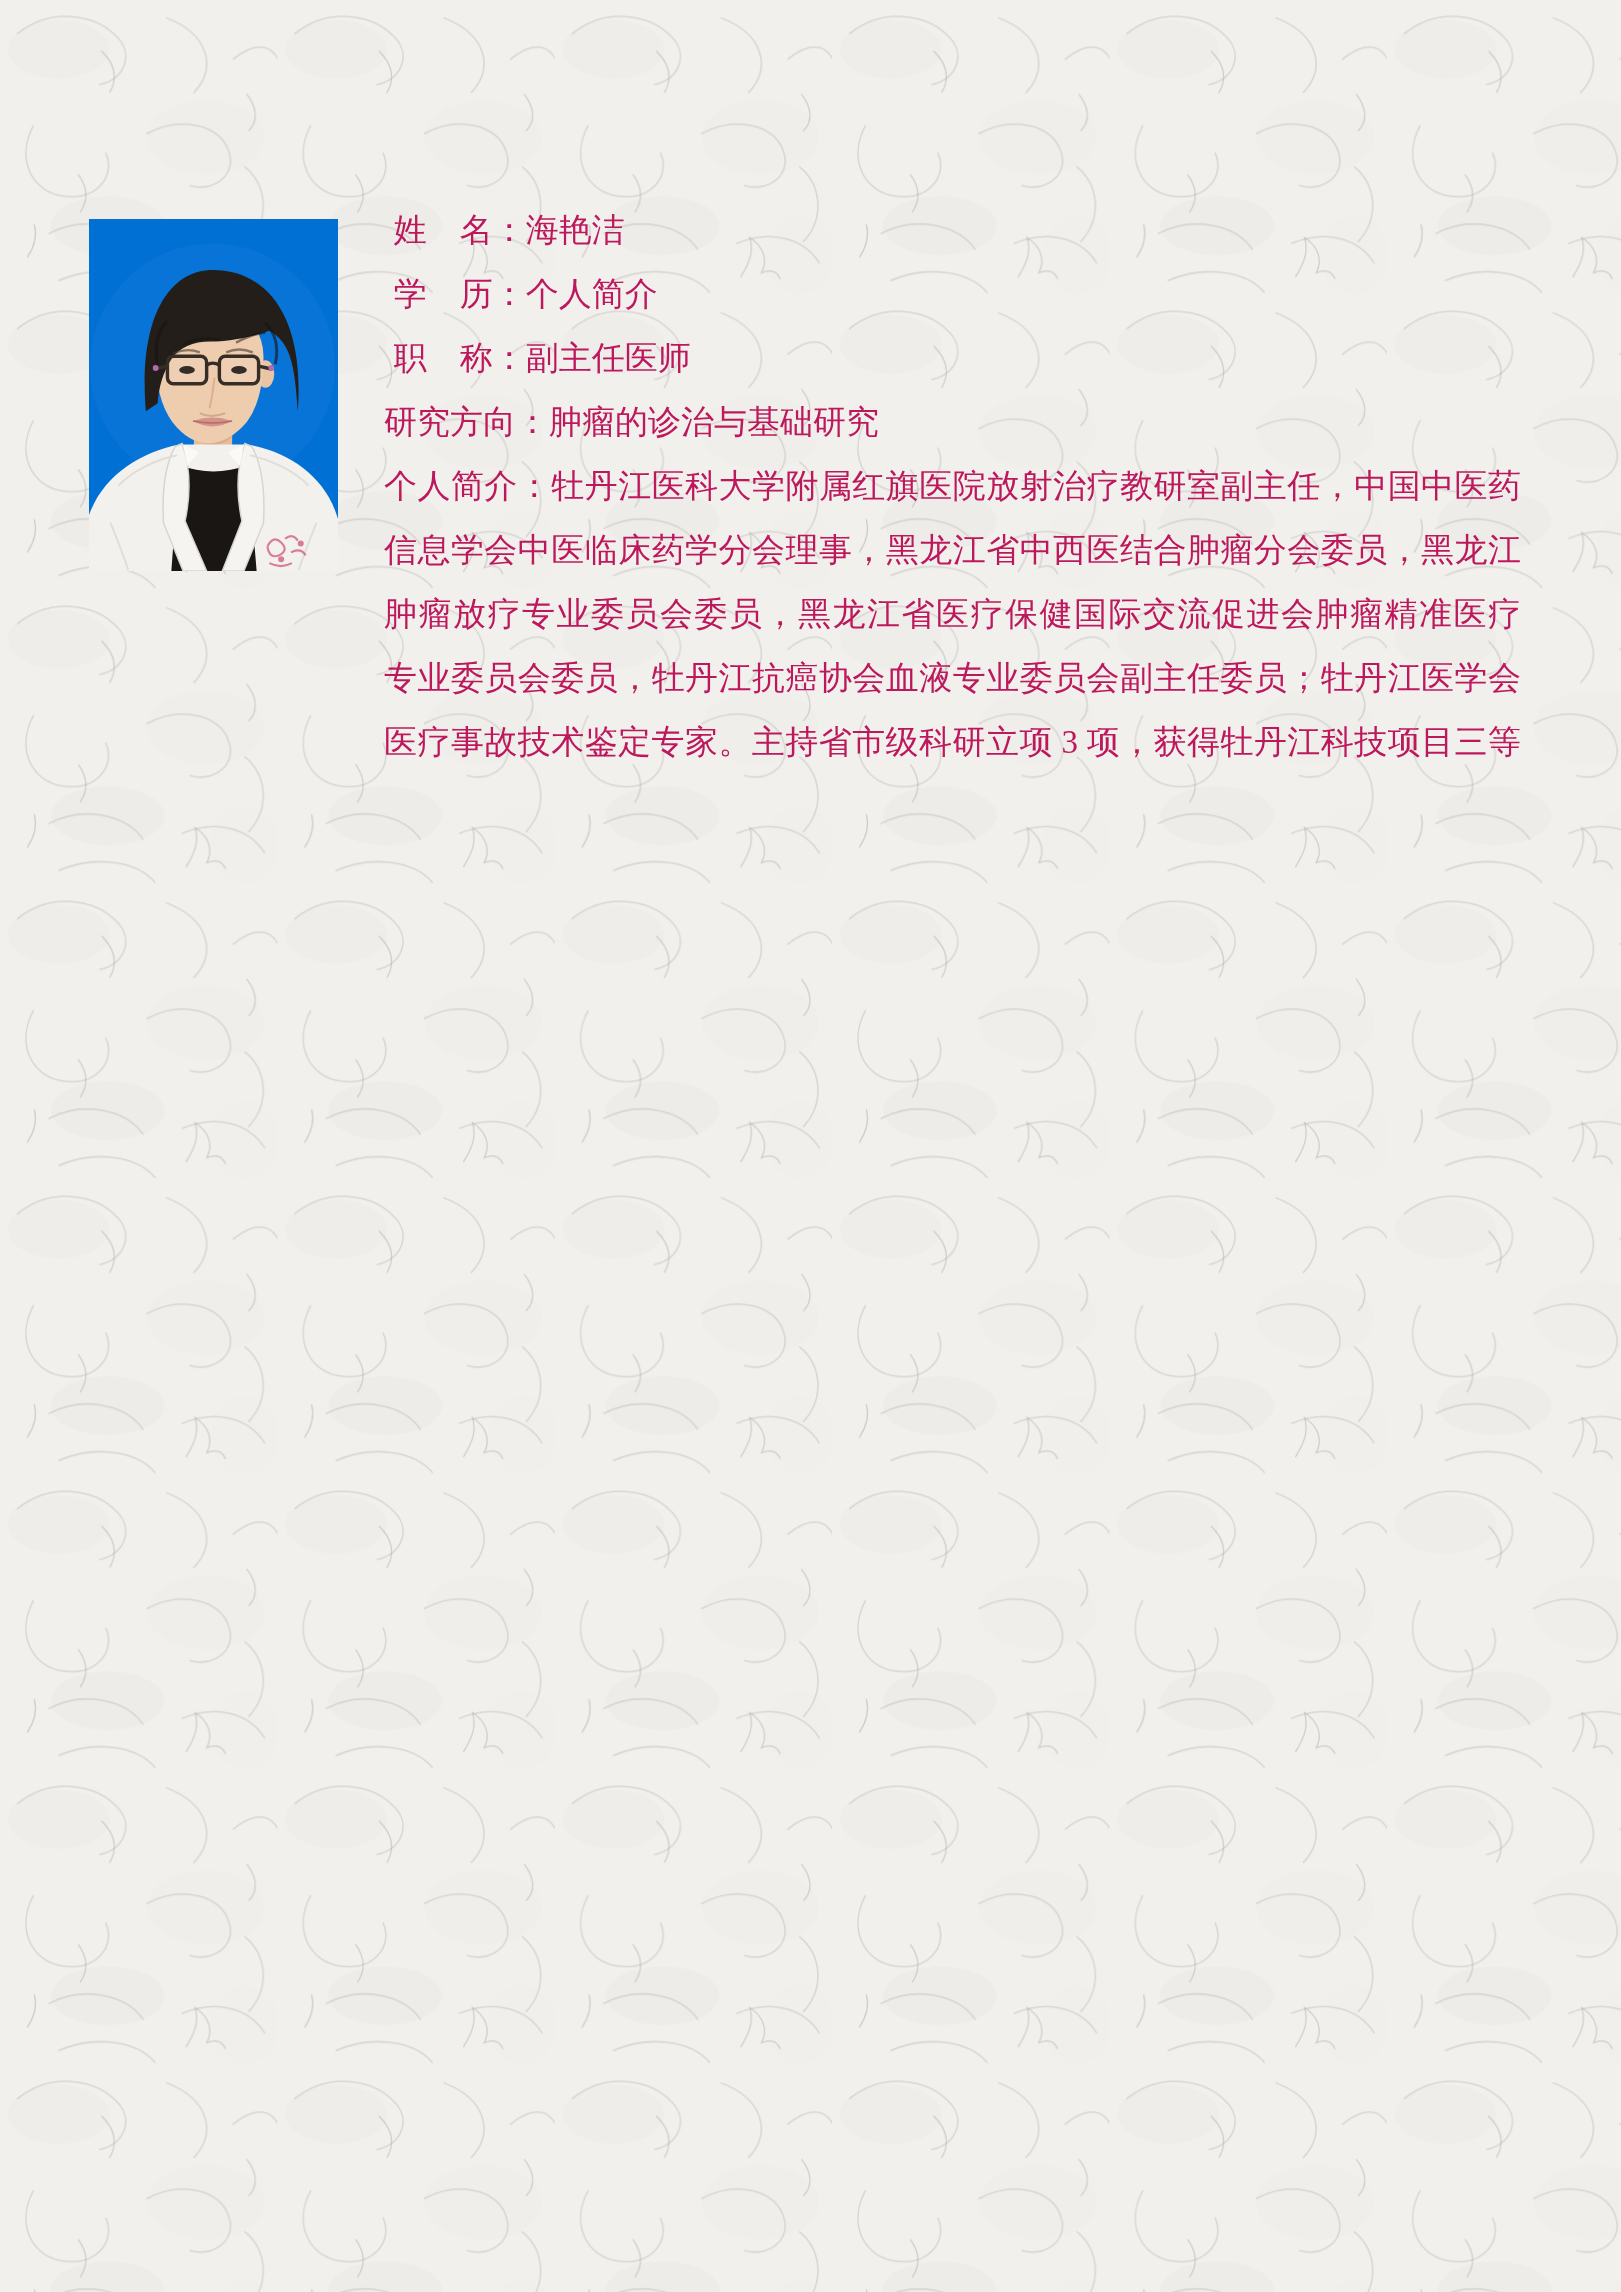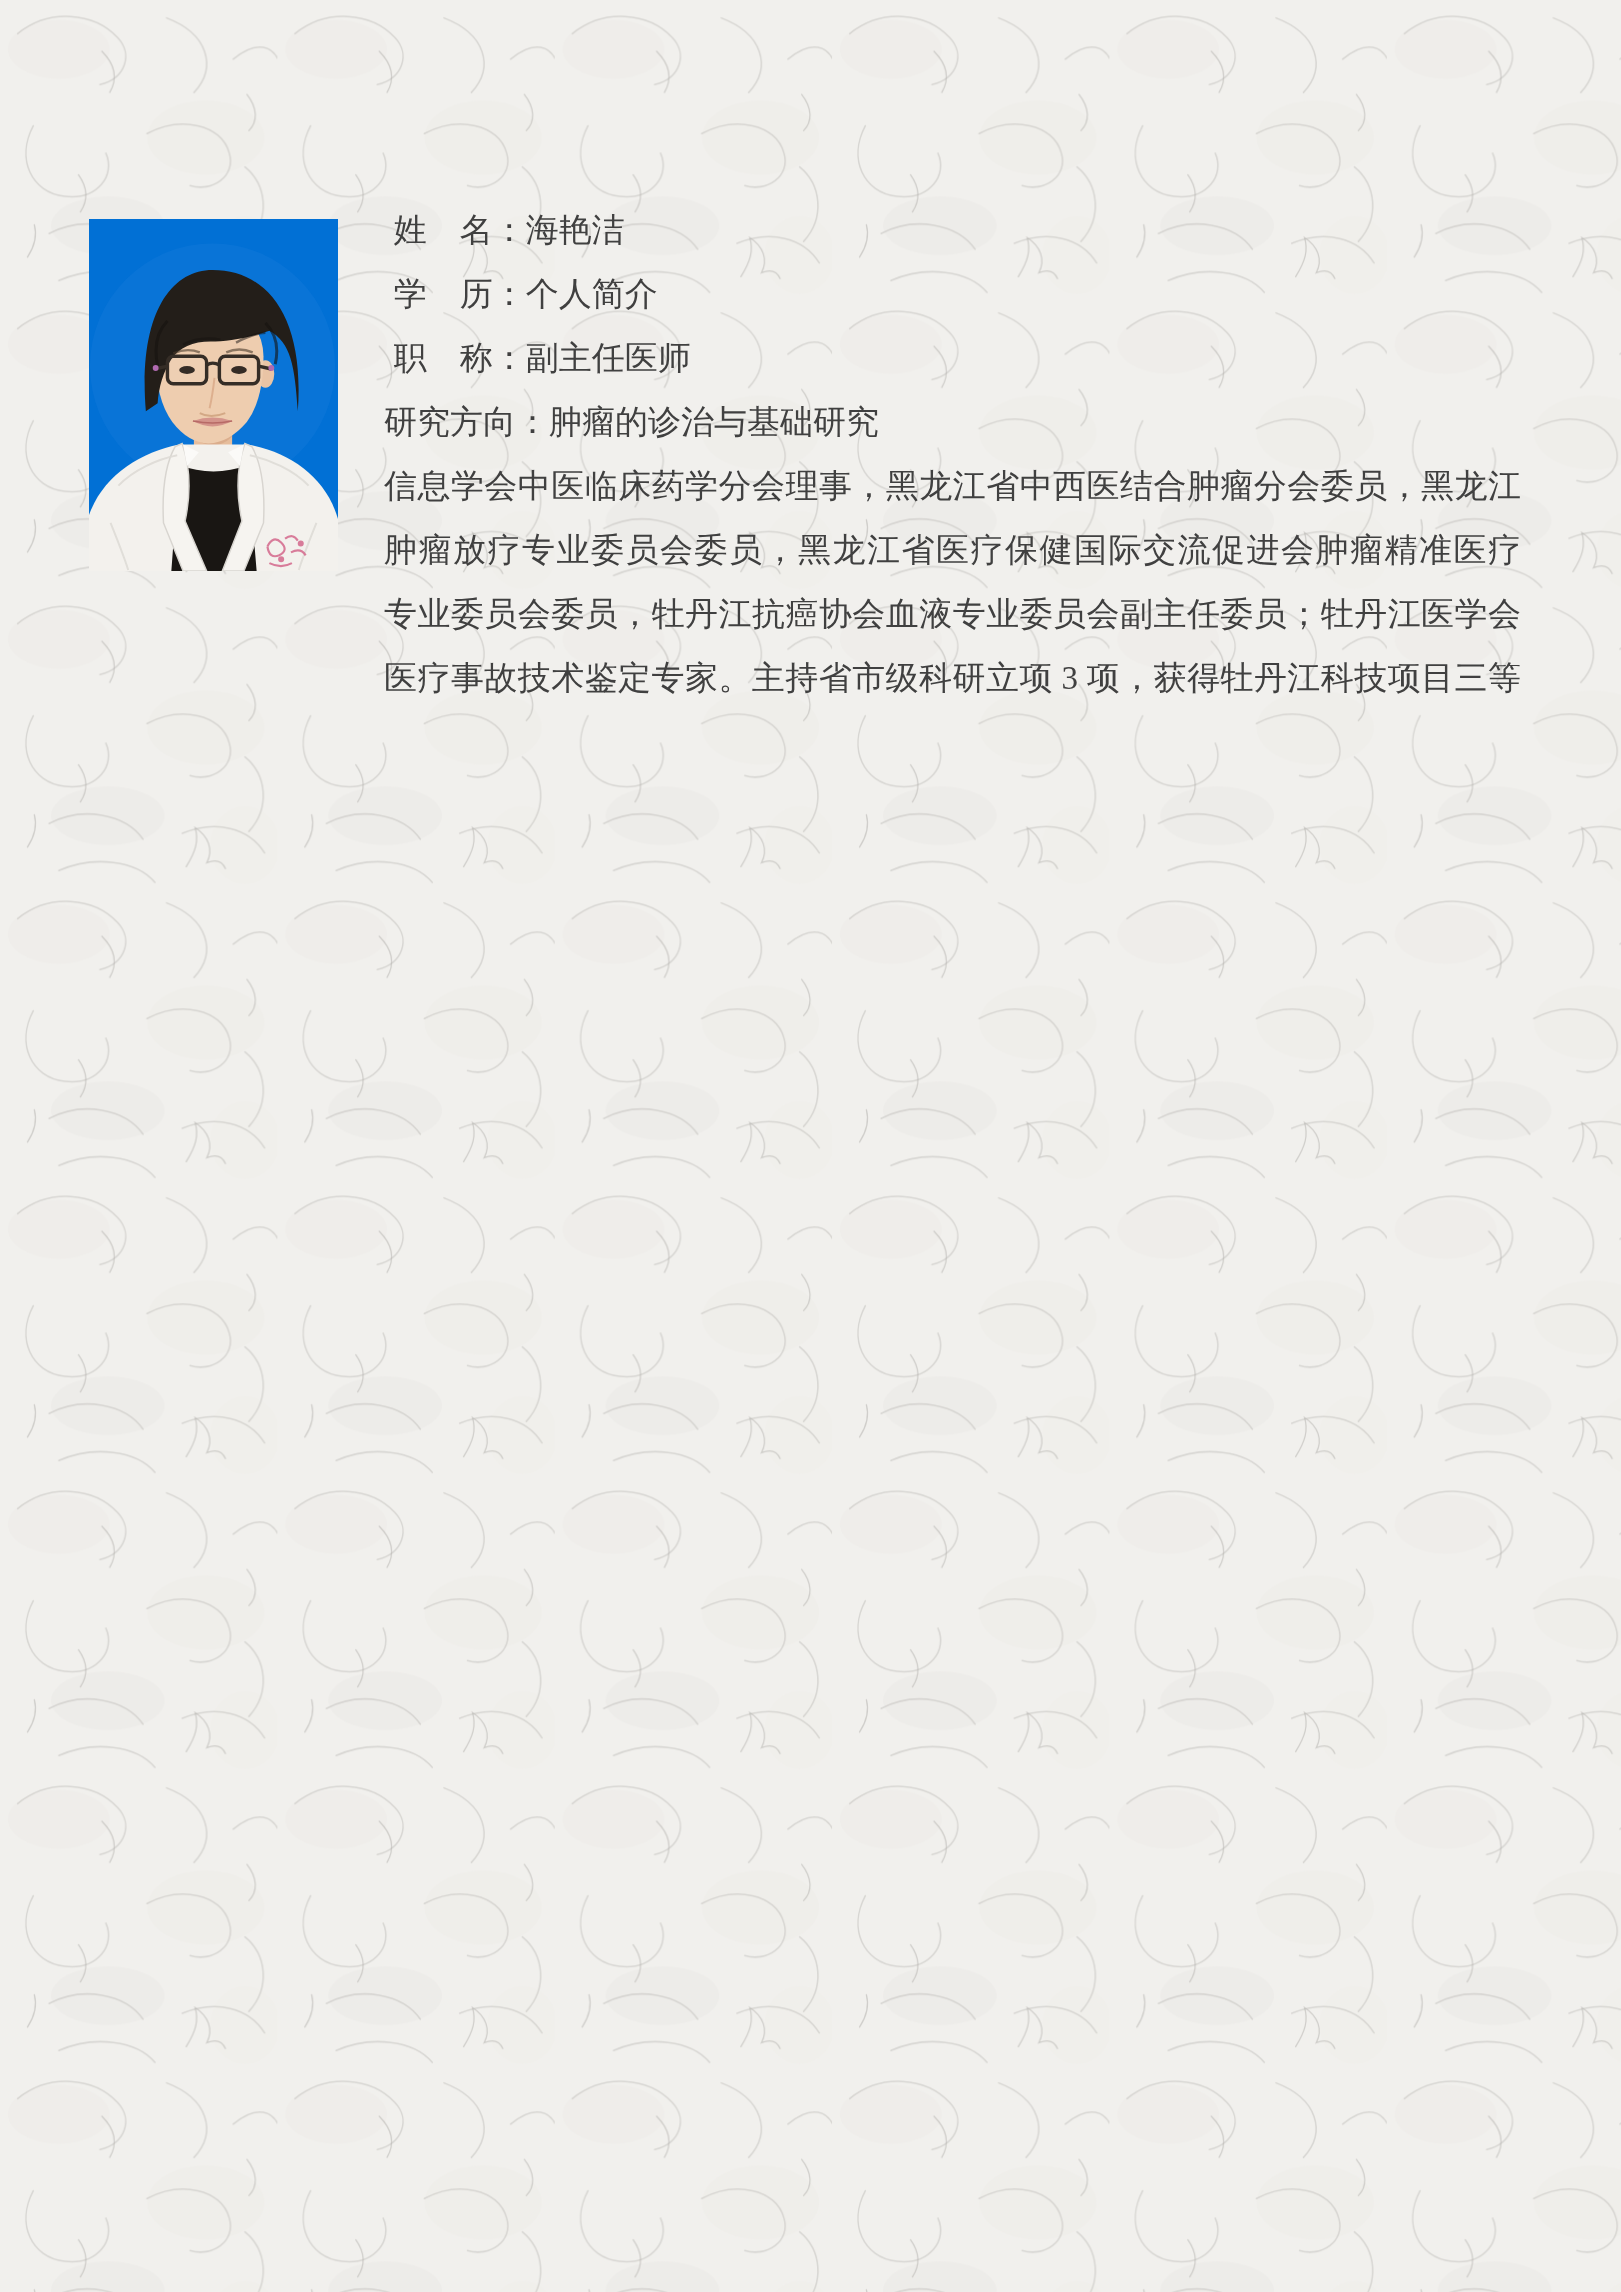--- a/index.html
+++ b/index.html
@@ -10,21 +10,21 @@
     overflow:hidden;
     font-family:"Liberation Serif","DejaVu Serif",serif;
   }
   .texture{position:absolute;left:0;top:0;width:1621px;height:2293px;display:block;}
   .photo{
     position:absolute;left:89px;top:219px;width:249px;height:352px;
   }
   .photo svg{display:block;width:100%;height:100%;}
   .text-block{
     position:absolute;left:384px;top:198px;width:1137px;
-    font-size:33px;line-height:64px;color:#404040;
+    font-size:33px;line-height:64px;color:#be185d;
   }
   .line{height:64px;overflow:hidden;white-space:pre;}
   .lab{padding-left:9.8px;}
   .j{white-space:normal;text-align:justify;text-align-last:justify;}
 </style>
 </head>
 <body>
 
 <div class="page">
 
@@ -128,20 +128,21 @@
         </g>
       </g>
     </svg>
   </div>
 
   <div class="text-block">
     <div class="line lab">姓　名：海艳洁</div>
     <div class="line lab">学　历：个人简介</div>
     <div class="line lab">职　称：副主任医师</div>
     <div class="line">研究方向：肿瘤的诊治与基础研究</div>
+    <div class="line j">个人简介：牡丹江医科大学附属红旗医院放射治疗教研室副主任，中国中医药</div>
     <div class="line j">信息学会中医临床药学分会理事，黑龙江省中西医结合肿瘤分会委员，黑龙江</div>
     <div class="line j">肿瘤放疗专业委员会委员，黑龙江省医疗保健国际交流促进会肿瘤精准医疗</div>
     <div class="line j">专业委员会委员，牡丹江抗癌协会血液专业委员会副主任委员；牡丹江医学会</div>
     <div class="line j">医疗事故技术鉴定专家。主持省市级科研立项 3 项，获得牡丹江科技项目三等</div>
   </div>
 
 </div>
 
 
 </body></html>

